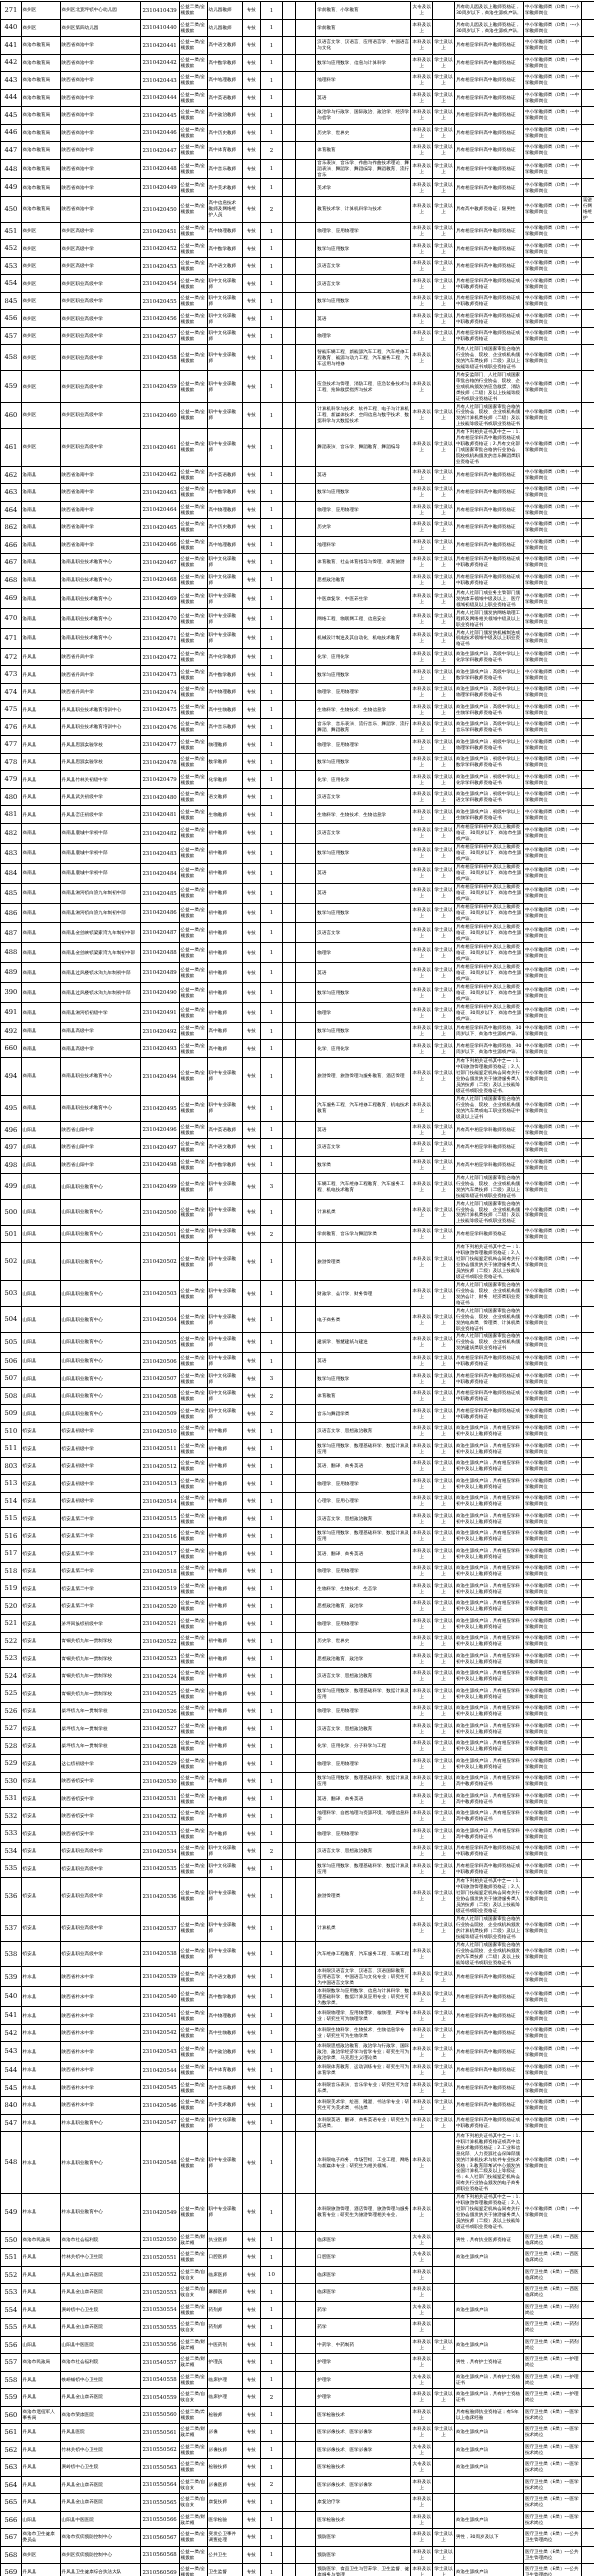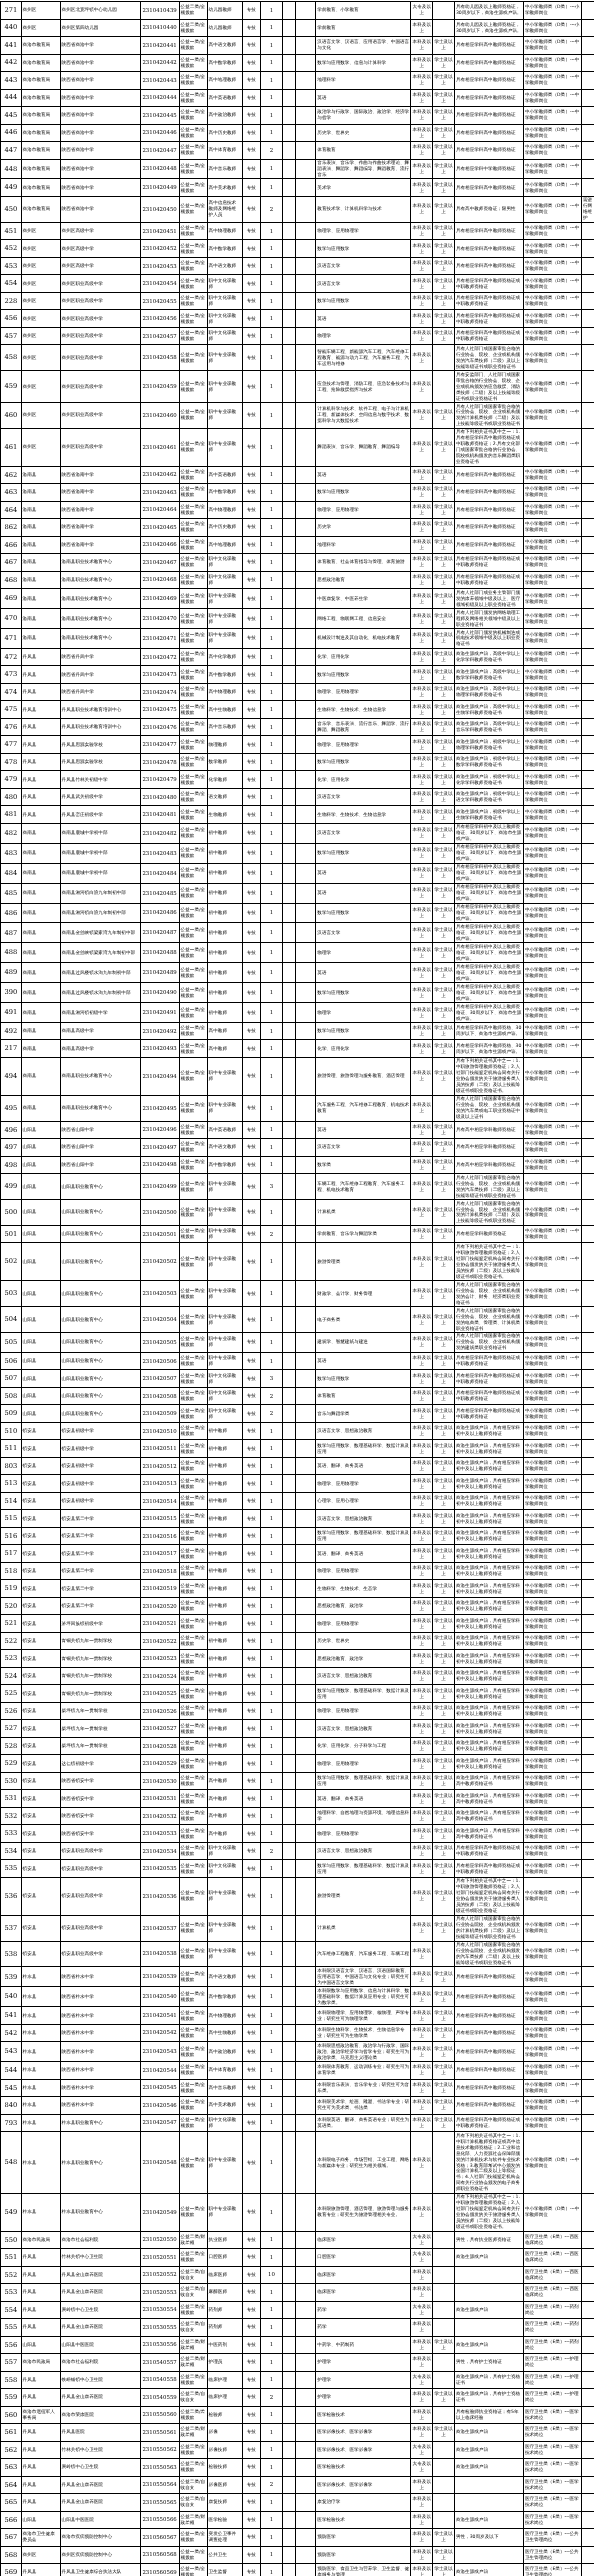--- a/index.html
+++ b/index.html
@@ -321,21 +321,21 @@
           <td class="c-center"></td>
           <td class="c-center"></td>
           <td class="c-left">汉语言文学</td>
           <td class="c-center">本科及以上</td>
           <td class="c-center">学士及以上</td>
           <td class="c-left">具有相应学科高中教师资格证或中职教师资格证</td>
           <td class="c-left">中小学教师类（D类）---中学教师岗位</td>
           <td class="c-left"></td>
         </tr>
         <tr>
-          <td class="c-serial">228</td>
+          <td class="c-serial">845</td>
           <td class="c-left">商州区</td>
           <td class="c-left">商州区职业高级中学</td>
           <td class="c-code">2310420455</td>
           <td class="c-left">公益一类/全额拨款</td>
           <td class="c-left">职中文化课教师</td>
           <td class="c-center">专技</td>
           <td class="c-num">1</td>
           <td class="c-center"></td>
           <td class="c-center"></td>
           <td class="c-left">数学与应用数学</td>
@@ -1005,21 +1005,21 @@
           <td class="c-center"></td>
           <td class="c-center"></td>
           <td class="c-left">数学与应用数学</td>
           <td class="c-center">本科及以上</td>
           <td class="c-center">学士及以上</td>
           <td class="c-left">具有相应学科高中教师资格、30周岁以下、商洛市生源或户籍。</td>
           <td class="c-left">中小学教师类（D类）---中学教师岗位</td>
           <td class="c-left"></td>
         </tr>
         <tr>
-          <td class="c-serial">217</td>
+          <td class="c-serial">660</td>
           <td class="c-left">商南县</td>
           <td class="c-left">商南县高级中学</td>
           <td class="c-code">2310420493</td>
           <td class="c-left">公益一类/全额拨款</td>
           <td class="c-left">高中教师</td>
           <td class="c-center">专技</td>
           <td class="c-num">1</td>
           <td class="c-center"></td>
           <td class="c-center"></td>
           <td class="c-left">化学、应用化学</td>
@@ -1977,21 +1977,21 @@
           <td class="c-center"></td>
           <td class="c-center"></td>
           <td class="c-left">本科限美术学、绘画、雕塑、书法学专业；研究生可为美术类、书法类</td>
           <td class="c-center">本科及以上</td>
           <td class="c-center">学士及以上</td>
           <td class="c-left">具有相应学科高中教师资格证</td>
           <td class="c-left">中小学教师类（D类）---中学教师岗位</td>
           <td class="c-left"></td>
         </tr>
         <tr>
-          <td class="c-serial">793</td>
+          <td class="c-serial">547</td>
           <td class="c-left">柞水县</td>
           <td class="c-left">柞水县职业教育中心</td>
           <td class="c-code">2310420547</td>
           <td class="c-left">公益一类/全额拨款</td>
           <td class="c-left">职中文化课教师</td>
           <td class="c-center">专技</td>
           <td class="c-num">1</td>
           <td class="c-center"></td>
           <td class="c-center"></td>
           <td class="c-left">本科限英语、翻译、商务英语专业；研究生为英语类。</td>

